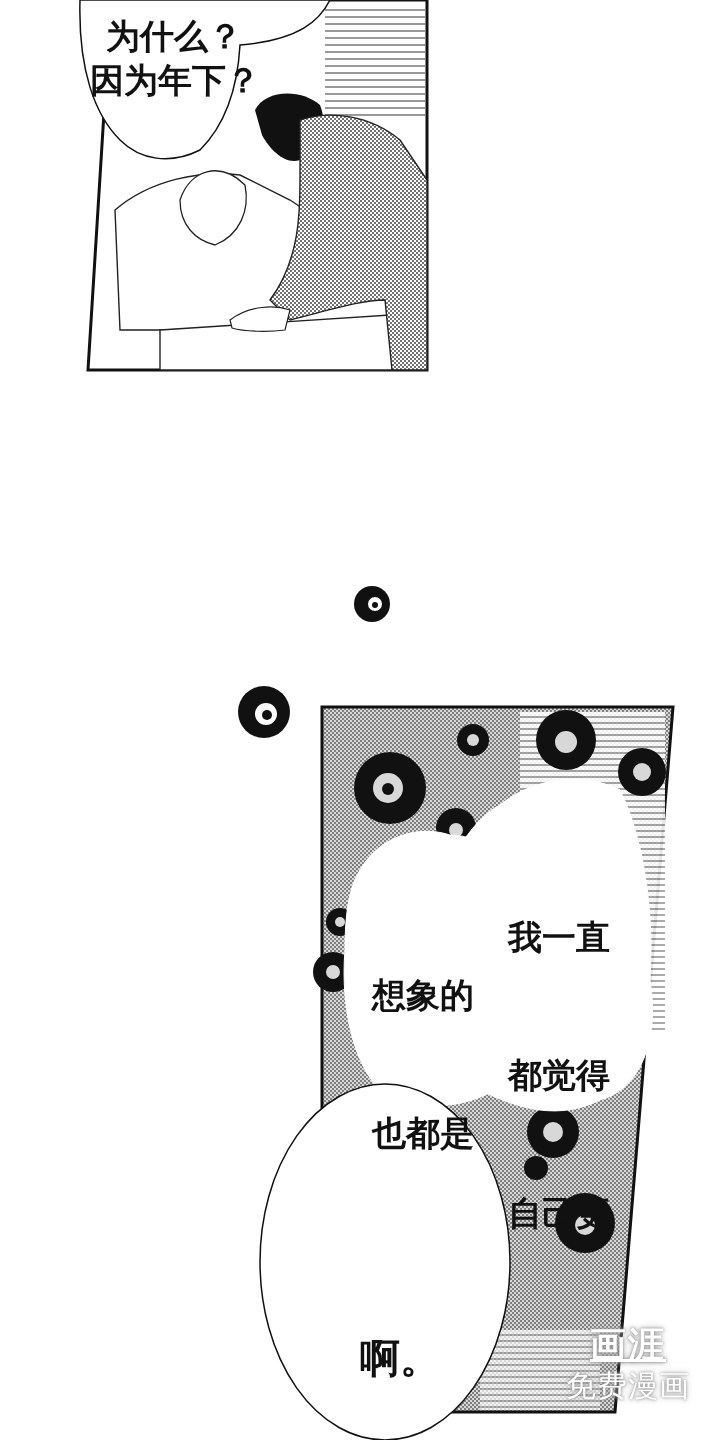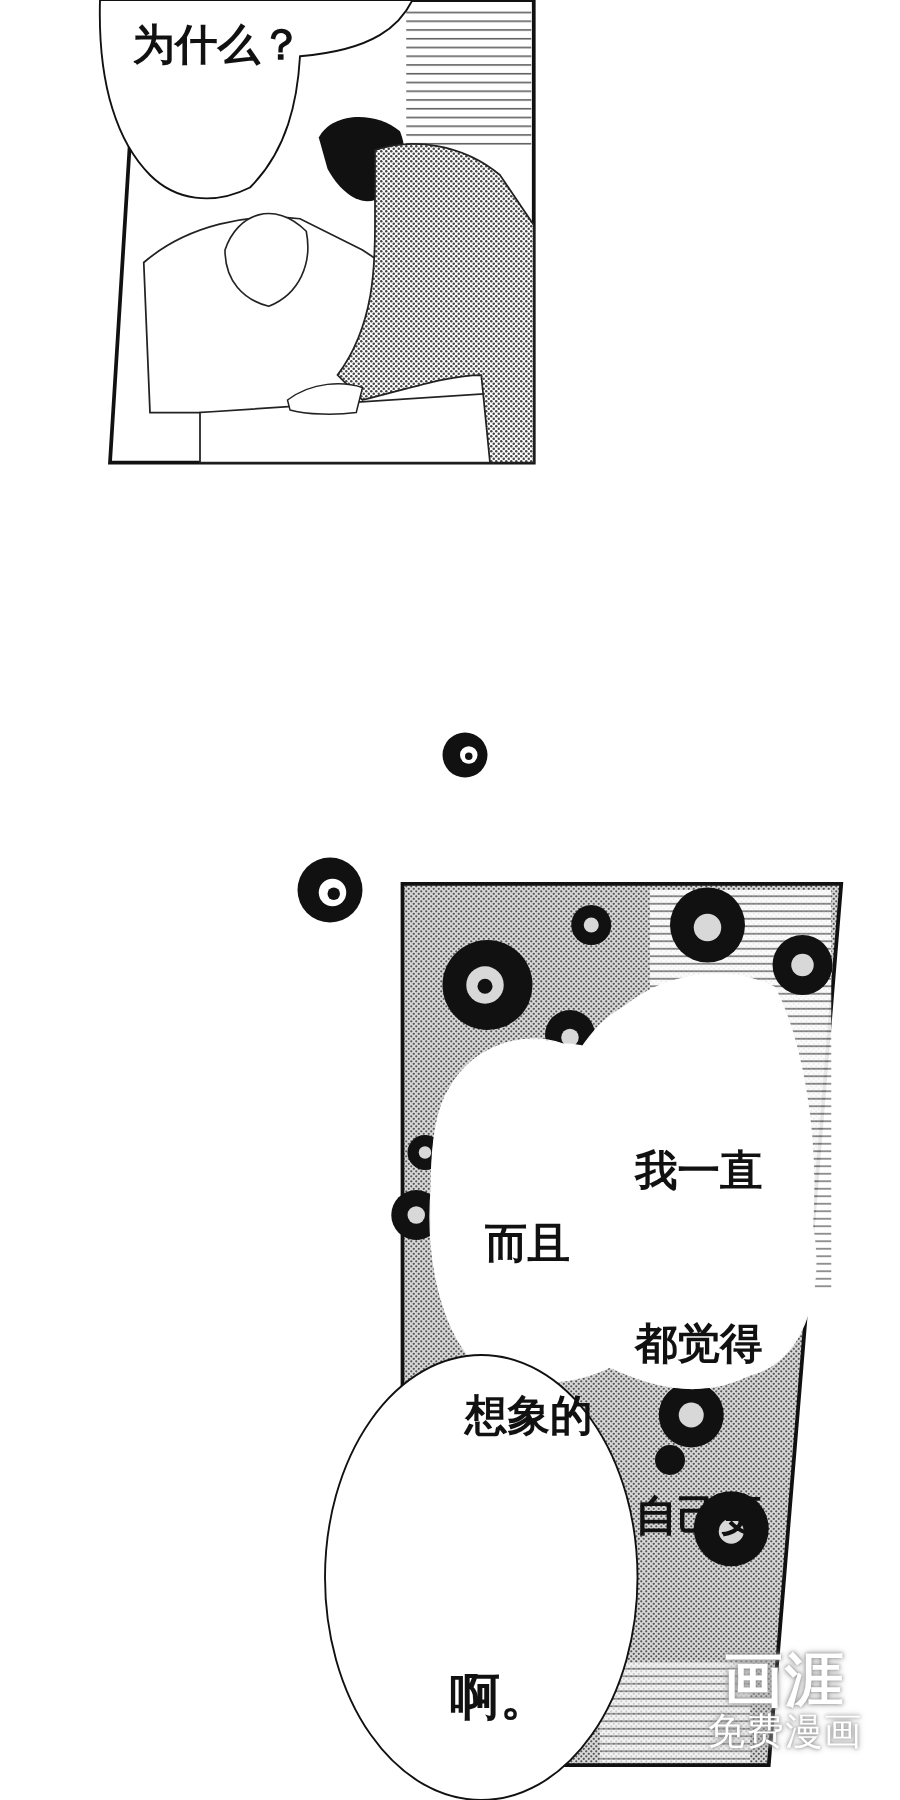--- a/index.html
+++ b/index.html
@@ -13,21 +13,21 @@
   .bubble-text { position:absolute; font-weight:bold; font-size:34px; line-height:44px; color:#111; white-space:pre; }
 
   
   .panel2 { left:0; top:560px; width:592px; height:880px; }
   .panel2 svg { position:absolute; left:0; top:0; }
   .vtext { position:absolute; font-weight:bold; font-size:34px; line-height:46px; color:#111; white-space:pre; text-align:left; }
   .shout { position:absolute; font-weight:bold; font-size:40px; line-height:60px; color:#111; white-space:pre; text-align:center; }
 
   .watermark { position:absolute; left:566px; top:1318px; width:124px; height:100px; text-align:center; color:#ffffff;
                text-shadow:0 0 3px #888, 0 0 6px #aaa; }
-  .wm-logo { font-size:47px; font-weight:bold; line-height:54px; letter-spacing:2px; }
+  .wm-logo { font-size:36px; font-weight:bold; line-height:54px; letter-spacing:2px;text-decoration:underline; }
   .wm-sub { font-size:30px; line-height:28px; letter-spacing:1px; }
 </style>
 </head>
 <body>
 
 <div class="abs panel1">
   <svg width="720" height="380" viewBox="0 0 720 380">
     <defs>
       <pattern id="dots" width="4" height="4" patternUnits="userSpaceOnUse">
         <rect width="4" height="4" fill="#fff"></rect>
@@ -50,20 +50,21 @@
     <path d="M160,330 L390,315 L395,370 L160,370 Z" fill="#fff" stroke="#222" stroke-width="1.4"></path>
 
     <path d="M180,200 C190,170 220,160 245,185 C250,210 240,235 215,245 C195,240 180,225 180,200 Z" fill="#fff" stroke="#222" stroke-width="1.3"></path>
 
     <path d="M255,110 C265,90 300,88 320,105 C328,125 322,145 300,160 C285,165 270,150 262,135 Z" fill="#111"></path>
     <path d="M300,120 C330,110 370,115 400,140 L427,180 L427,370 L392,370 L385,300 C360,300 330,310 290,320 L270,300 C300,260 300,210 300,180 Z" fill="url(#dots)" stroke="#222" stroke-width="1.4"></path>
 
     <path d="M230,320 C250,305 275,305 290,310 L285,330 C270,332 245,332 232,328 Z" fill="#fff" stroke="#222" stroke-width="1.2"></path>
   </svg>
   <div class="bubble-text" style="left:106px; top:14px;"><span>为什么？</span></div>
+  <div class="bubble-text" style="left:90px; top:58px;"><span>因为年下？</span></div>
 </div>
 
 <div class="abs panel2">
   <svg width="720" height="880" viewBox="0 560 720 880">
     <defs>
       <pattern id="dots2" width="4" height="4" patternUnits="userSpaceOnUse">
         <rect width="4" height="4" fill="#d8d8d8"></rect>
         <circle cx="1" cy="1" r="0.9" fill="#555"></circle>
         <circle cx="3" cy="3" r="0.9" fill="#555"></circle>
       </pattern>
@@ -117,22 +118,22 @@
   </svg>
 
   <div class="vtext" style="left:508px; top:262px;">
     <div>我一直</div>
     <div>都觉得</div>
     <div>自己更</div>
     
   </div>
 
   <div class="vtext" style="left:372px; top:320px;">
-    <div style="padding-left:16px;">而且</div>
     <div>想象的</div>
+    <div>也都是</div>
     
   </div>
 
   <div class="shout" style="left:300px; top:648px; width:200px;">
     <div style="padding-left:0px;">啊。</div>
     
   </div>
 </div>
 
 <div class="watermark">

